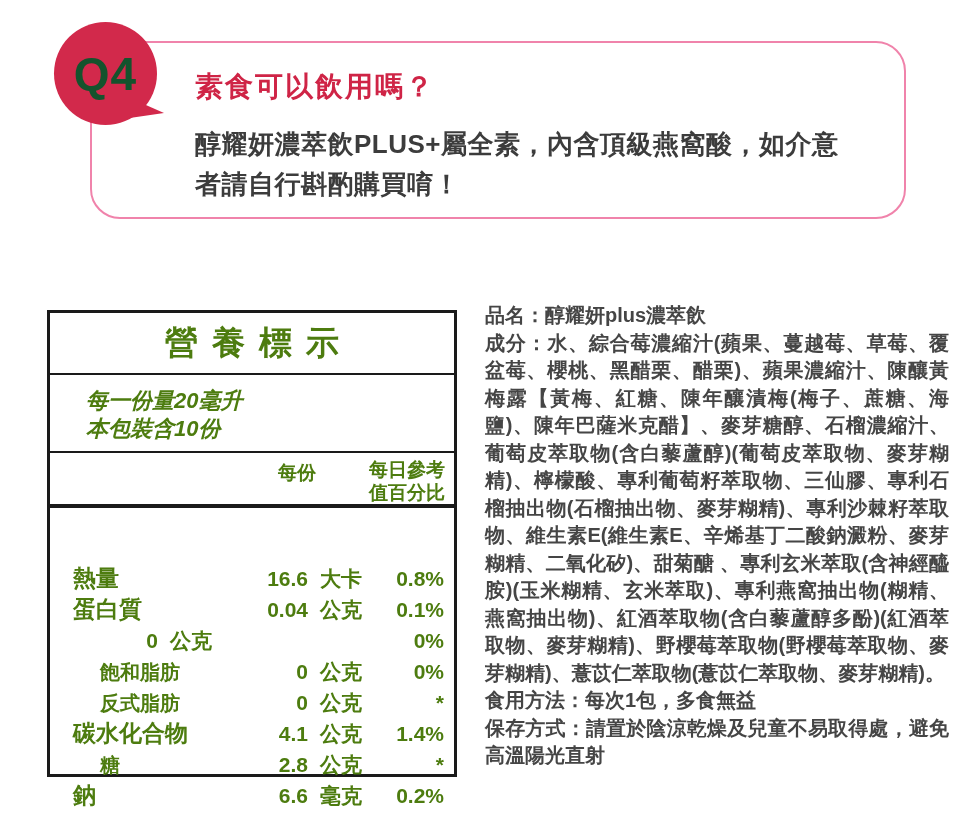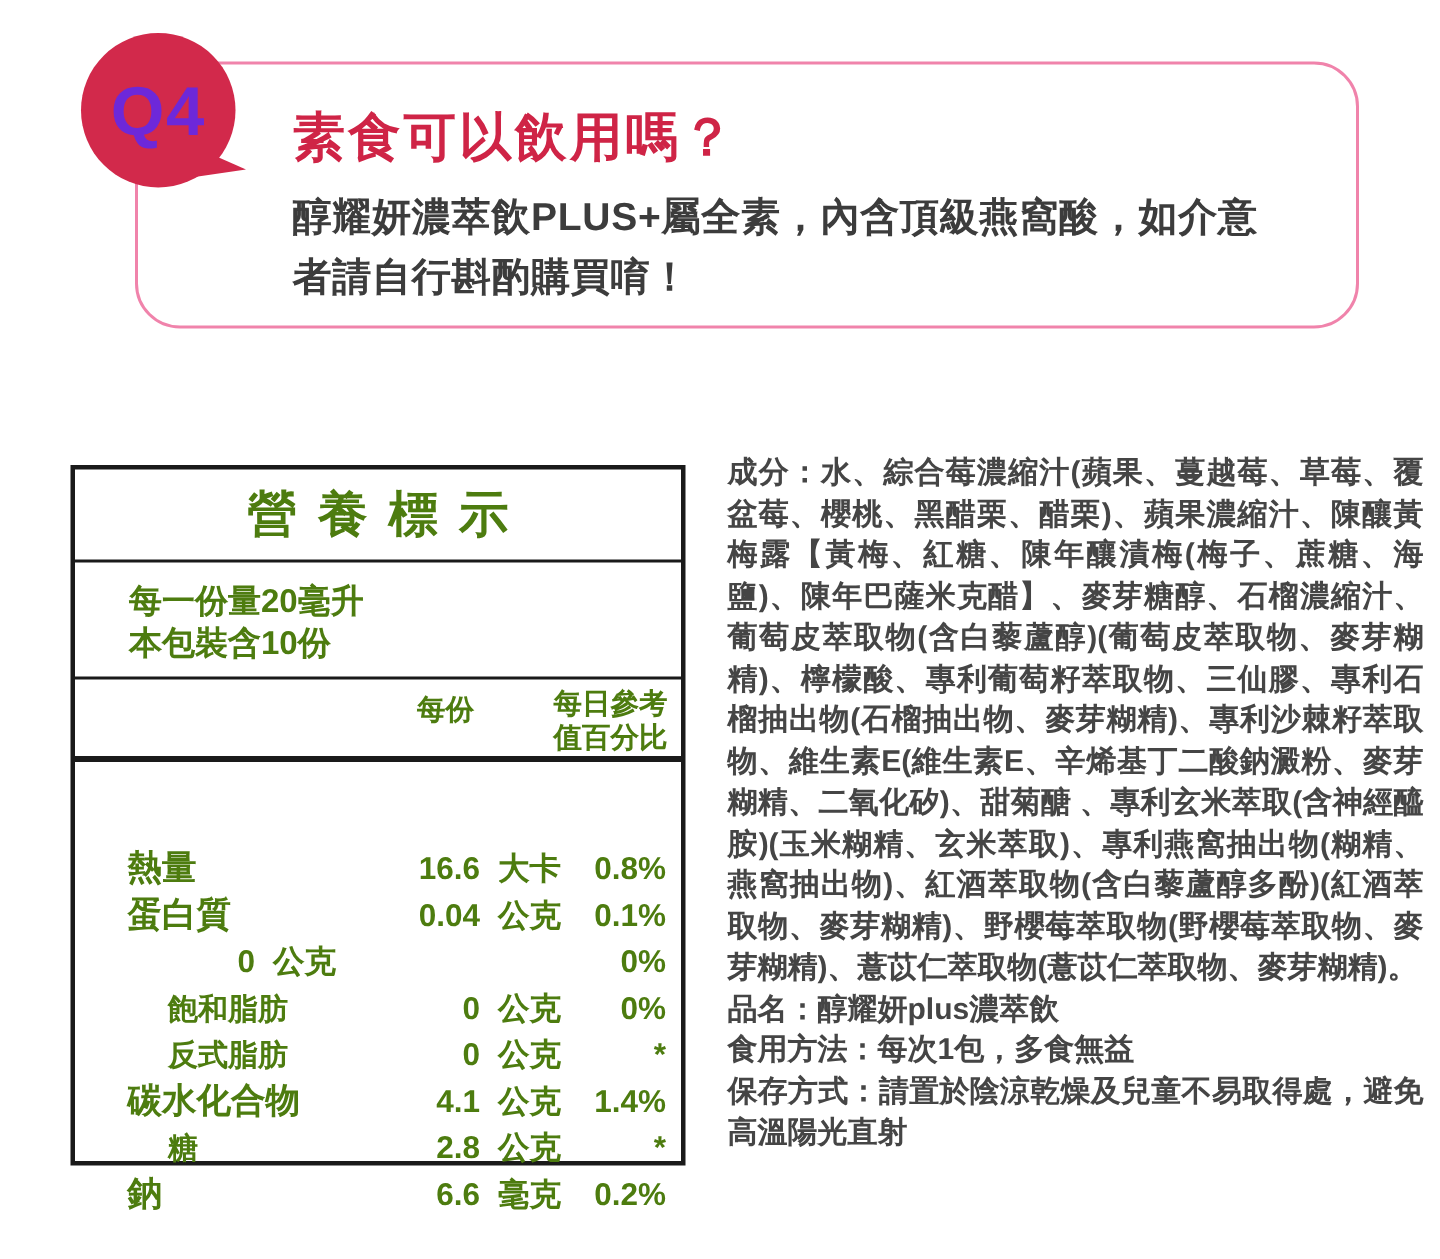--- a/index.html
+++ b/index.html
@@ -12,55 +12,55 @@
 
   
   .qa-box {
     position:absolute; left:90px; top:41px; width:816px; height:178px;
     border:2px solid #f083ab; border-radius:30px; background:#ffffff;
   }
   .qa-badge { position:absolute; left:52px; top:20px; width:146px; height:112px; }
   .qa-badge-label {
     position:absolute; left:54px; top:22px; width:103px; height:103px;
     display:flex; align-items:center; justify-content:center;
-    color:#6d28d9; font-size:46px; font-weight:bold; letter-spacing:1px;
+    color:#14532d; font-size:46px; font-weight:bold; letter-spacing:1px;
     z-index:3;
   }
   .qa-title {
     position:absolute; left:195px; top:68px;
-    color:#cf2446; font-size:35px; font-weight:bold; letter-spacing:2px;
+    color:#cf2446; font-size:28px; font-weight:bold; letter-spacing:2px;
     z-index:2;
   }
   .qa-answer {
     position:absolute; left:195px; top:124px; width:668px;
     color:#3c3c3c; font-size:26px; line-height:40px; font-weight:600;
     letter-spacing:0.5px; z-index:2;
   }
 
   
   .nutrition {
     position:absolute; left:47px; top:310px; width:410px; height:467px;
     border:3px solid #1a1a1a; background:#ffffff; color:#4d7c0f;
   }
   .nut-title {
     height:62px; border-bottom:2px solid #1a1a1a;
     display:flex; align-items:center; justify-content:center;
     font-size:33px; font-weight:bold; letter-spacing:14px; text-indent:14px;
   }
   .nut-serving {
     height:78px; border-bottom:2px solid #1a1a1a;
-    padding:12px 0 0 36px; font-size:22px; font-weight:bold; line-height:28px;
+    padding:12px 0 0 36px; font-size:22px; font-weight:bold; line-height:28px;font-style:italic;
   }
   .nut-header {
     position:relative; height:55px; border-bottom:4px solid #1a1a1a;
     font-size:19px; font-weight:bold;
   }
   .nut-col-serving { position:absolute; left:228px; top:7px;font-family:Liberation Mono, monospace; }
   .nut-col-daily { position:absolute; right:9px; top:5px; text-align:center; line-height:23px; }
-  .nut-rows { padding:9px 10px 0 35px; }
+  .nut-rows { padding:9px 10px 0 23px; }
   .nut-row { display:flex; align-items:baseline; height:31px; }
   .nut-name { width:150px; font-size:23px; font-weight:bold; white-space:nowrap; }
   .nut-row.indent .nut-name { padding-left:27px; font-size:20px; }
   .nut-value { width:85px; text-align:right; font-size:21px; font-weight:600; }
   .nut-unit { width:55px; margin-left:12px; font-size:21px; font-weight:600;margin-top:48px; }
   .nut-daily { flex:1; text-align:right; font-size:21px; font-weight:600; }
 
   
   .product-info {
     position:absolute; left:485px; top:302px; width:464px;
@@ -149,24 +149,24 @@
         <span class="nut-name">鈉</span>
         <span class="nut-value">6.6</span>
         <span class="nut-unit">毫克</span>
         <span class="nut-daily">0.2%</span>
       </div>
     </div>
   </div>
 
   <div class="product-info">
     <div class="pi-item">
-      <span class="pi-label">成分：</span><span>水、綜合莓濃縮汁(蘋果、蔓越莓、草莓、覆盆莓、櫻桃、黑醋栗、醋栗)、蘋果濃縮汁、陳釀黃梅露【黃梅、紅糖、陳年釀漬梅(梅子、蔗糖、海鹽)、陳年巴薩米克醋】、麥芽糖醇、石榴濃縮汁、葡萄皮萃取物(含白藜蘆醇)(葡萄皮萃取物、麥芽糊精)、檸檬酸、專利葡萄籽萃取物、三仙膠、專利石榴抽出物(石榴抽出物、麥芽糊精)、專利沙棘籽萃取物、維生素E(維生素E、辛烯基丁二酸鈉澱粉、麥芽糊精、二氧化矽)、甜菊醣 、專利玄米萃取(含神經醯胺)(玉米糊精、玄米萃取)、專利燕窩抽出物(糊精、燕窩抽出物)、紅酒萃取物(含白藜蘆醇多酚)(紅酒萃取物、麥芽糊精)、野櫻莓萃取物(野櫻莓萃取物、麥芽糊精)、薏苡仁萃取物(薏苡仁萃取物、麥芽糊精)。</span>
+      <span class="pi-label">品名：</span><span>醇耀妍plus濃萃飲</span>
     </div>
     <div class="pi-item">
-      <span class="pi-label">品名：</span><span>醇耀妍plus濃萃飲</span>
+      <span class="pi-label">成分：</span><span>水、綜合莓濃縮汁(蘋果、蔓越莓、草莓、覆盆莓、櫻桃、黑醋栗、醋栗)、蘋果濃縮汁、陳釀黃梅露【黃梅、紅糖、陳年釀漬梅(梅子、蔗糖、海鹽)、陳年巴薩米克醋】、麥芽糖醇、石榴濃縮汁、葡萄皮萃取物(含白藜蘆醇)(葡萄皮萃取物、麥芽糊精)、檸檬酸、專利葡萄籽萃取物、三仙膠、專利石榴抽出物(石榴抽出物、麥芽糊精)、專利沙棘籽萃取物、維生素E(維生素E、辛烯基丁二酸鈉澱粉、麥芽糊精、二氧化矽)、甜菊醣 、專利玄米萃取(含神經醯胺)(玉米糊精、玄米萃取)、專利燕窩抽出物(糊精、燕窩抽出物)、紅酒萃取物(含白藜蘆醇多酚)(紅酒萃取物、麥芽糊精)、野櫻莓萃取物(野櫻莓萃取物、麥芽糊精)、薏苡仁萃取物(薏苡仁萃取物、麥芽糊精)。</span>
     </div>
     <div class="pi-item">
       <span class="pi-label">食用方法：</span><span>每次1包，多食無益</span>
     </div>
     <div class="pi-item">
       <span class="pi-label">保存方式：</span><span>請置於陰涼乾燥及兒童不易取得處，避免高溫陽光直射</span>
     </div>
   </div>
 
 </div>

